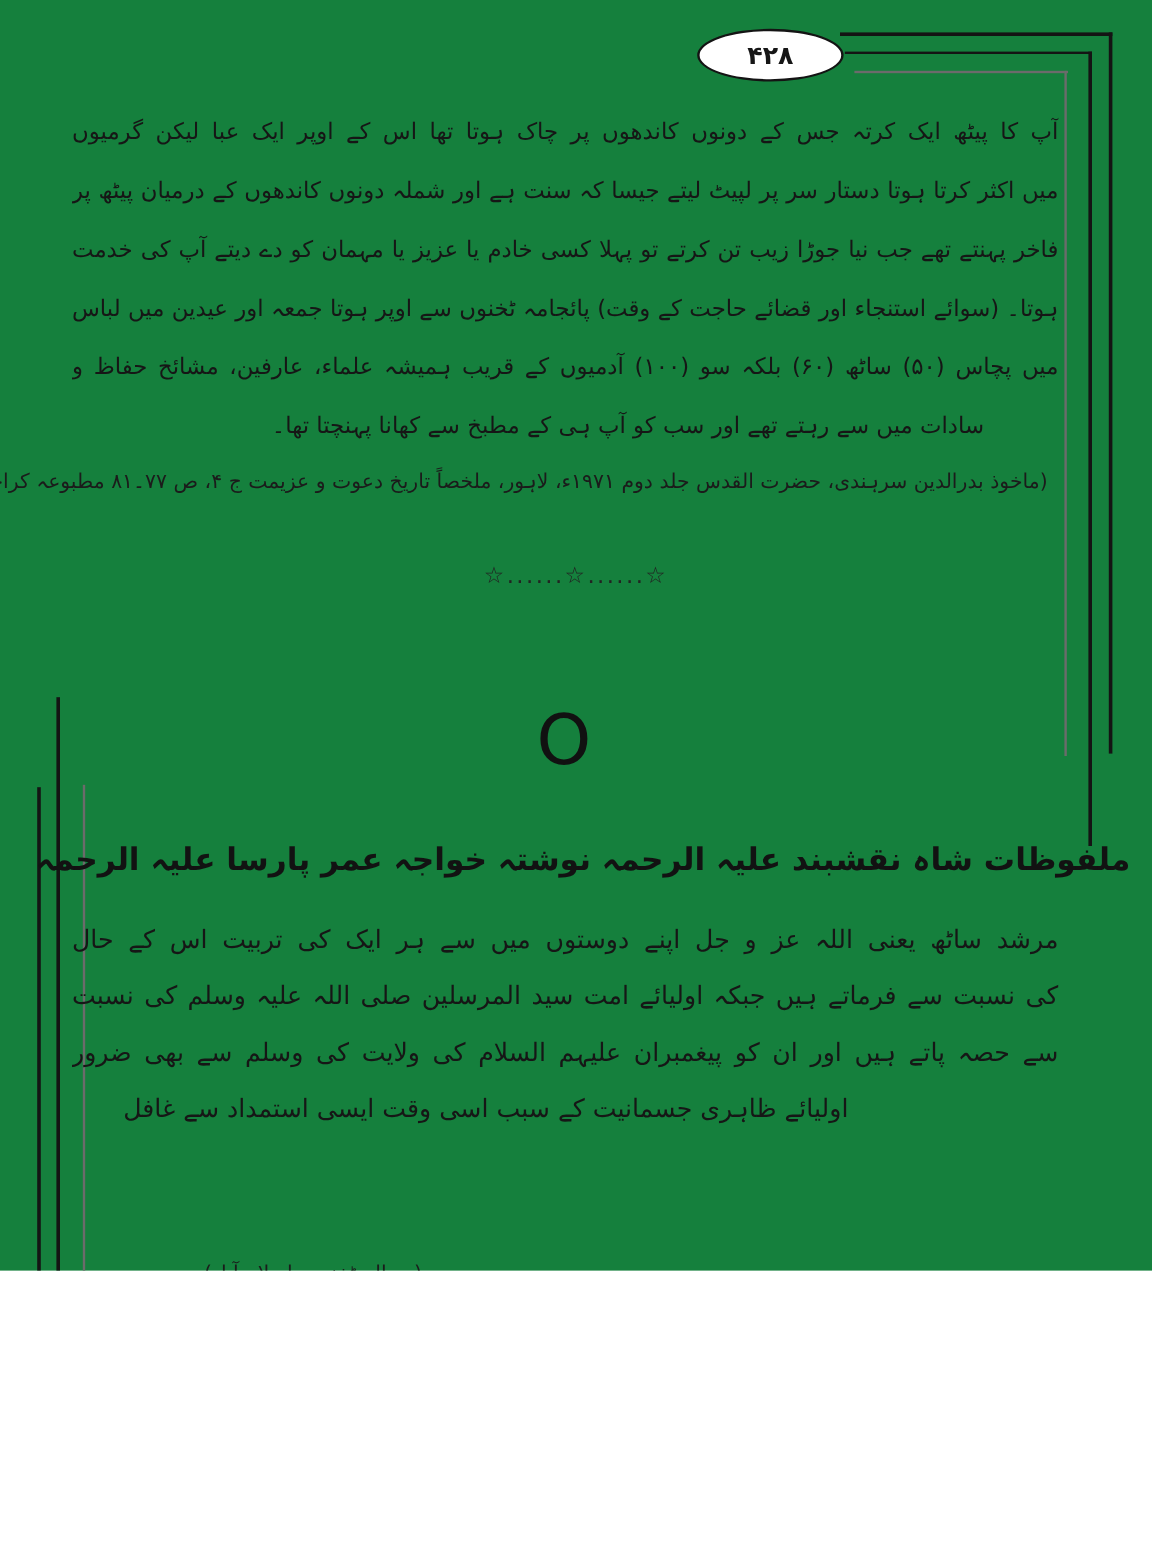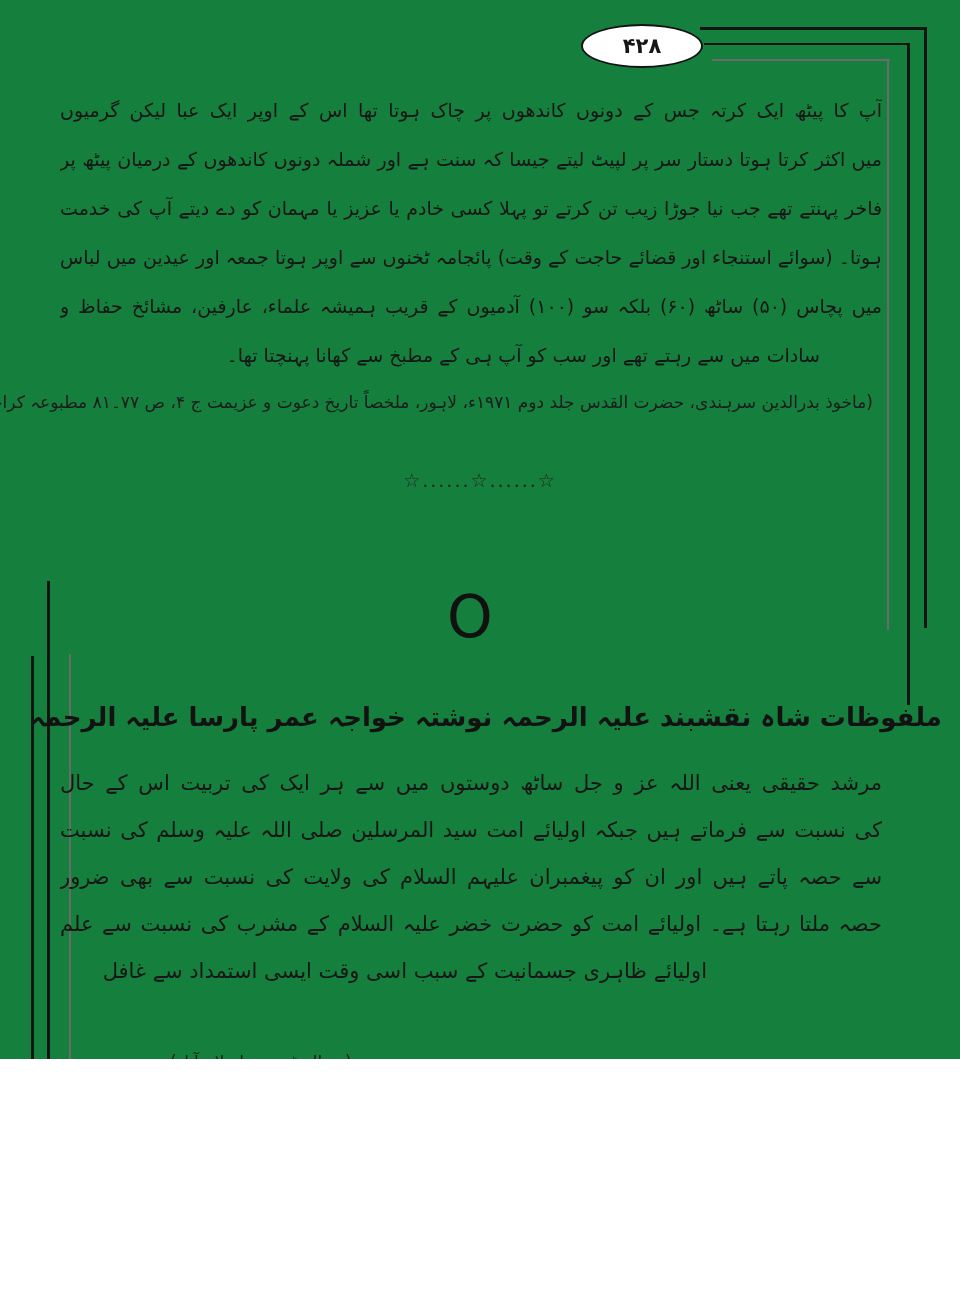--- a/index.html
+++ b/index.html
@@ -82,21 +82,20 @@
     <div class="line last">سادات میں سے رہتے تھے اور سب کو آپ ہی کے مطبخ سے کھانا پہنچتا تھا۔</div>
   </div>
   <div class="cite cite1">(ماخوذ بدرالدین سرہندی، حضرت القدس جلد دوم ۱۹۷۱ء، لاہور، ملخصاً تاریخ دعوت و عزیمت ج ۴، ص ۷۷۔۸۱ مطبوعہ کراچی)</div>
 
   <div class="stars">☆......☆......☆</div>
 
   <div class="marker">O</div>
 
   <div class="heading">ملفوظات شاہ نقشبند علیہ الرحمہ نوشتہ خواجہ عمر پارسا علیہ الرحمہ</div>
   <div class="para p2">
-    <div class="line">مرشد حقیقی یعنی اللہ عز و جل ساٹھ دوستوں میں سے ہر ایک کی تربیت اس کے حال</div>
+    <div class="line">مرشد ساٹھ یعنی اللہ عز و جل اپنے دوستوں میں سے ہر ایک کی تربیت اس کے حال</div>
     <div class="line">کی نسبت سے فرماتے ہیں جبکہ اولیائے امت سید المرسلین صلی اللہ علیہ وسلم کی نسبت</div>
-    <div class="line">سے حصہ پاتے ہیں اور ان کو پیغمبران علیہم السلام کی ولایت کی نسبت سے بھی ضرور</div>
-    <div class="line">حصہ ملتا رہتا ہے۔ اولیائے امت کو حضرت خضر علیہ السلام کے مشرب کی نسبت سے علم</div>
+    <div class="line">سے حصہ پاتے ہیں اور ان کو پیغمبران علیہم السلام کی ولایت کی وسلم سے بھی ضرور</div>
     <div class="line last">اولیائے ظاہری جسمانیت کے سبب اسی وقت ایسی استمداد سے غافل ہوتے ہیں ۔</div>
   </div>
   <div class="cite cite2">(رسالہ ٹخنوں، اسلام آباد)</div>
 
 </div>
 
 </body></html>

